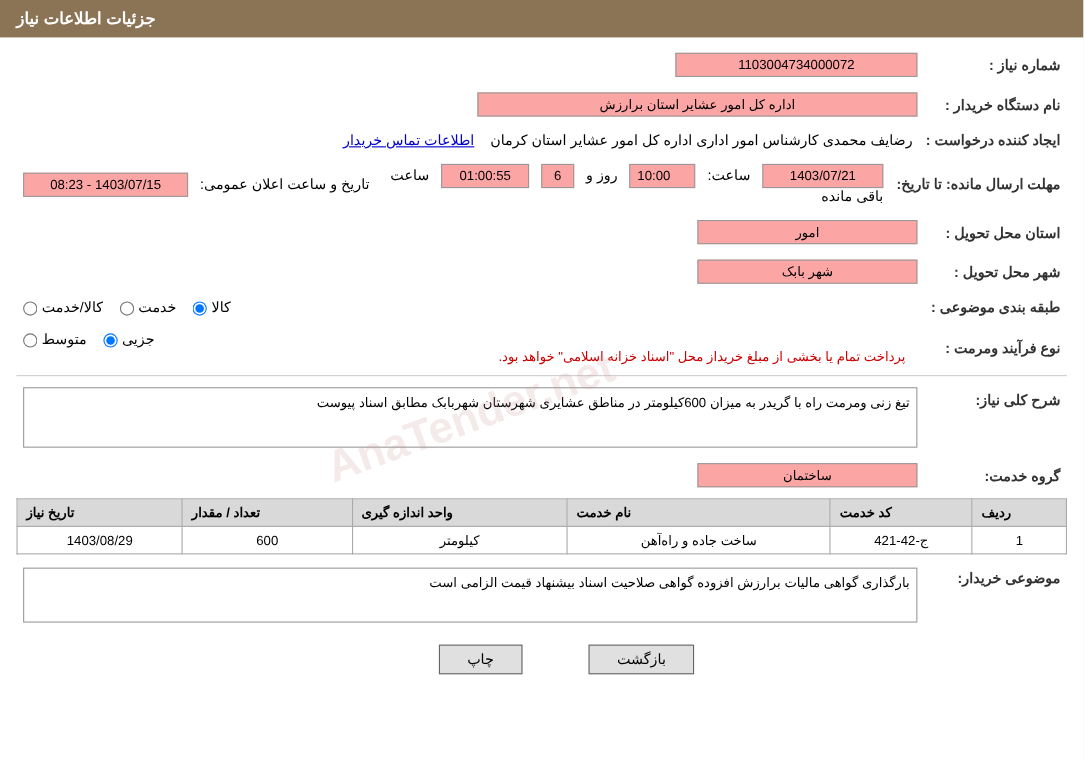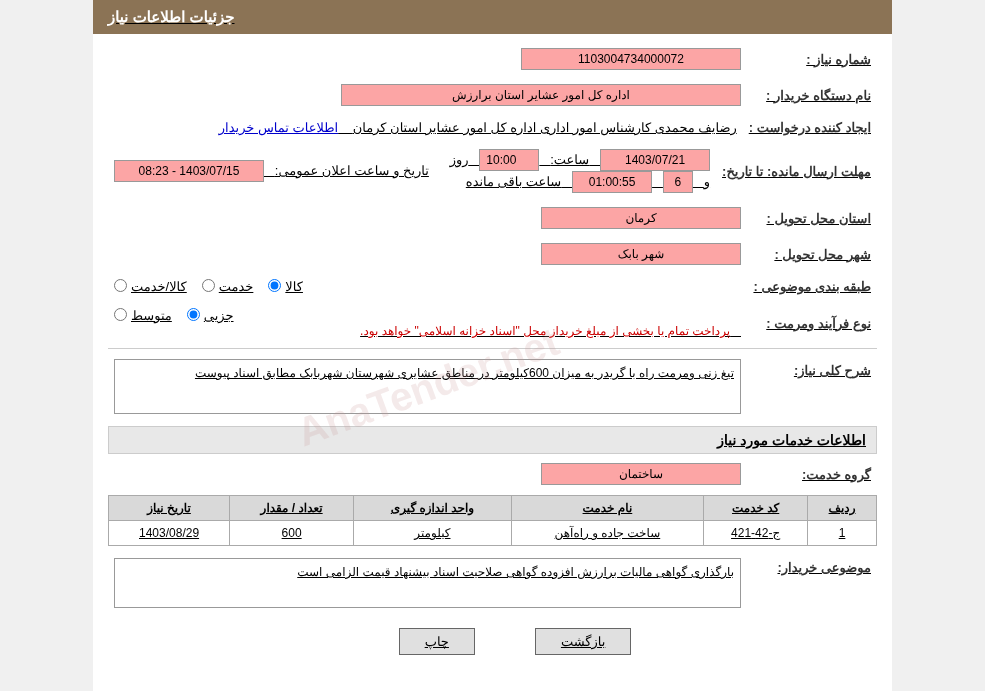--- a/index.html
+++ b/index.html
@@ -3,25 +3,24 @@
   <meta charset="utf-8">
   <style>
     * { box-sizing: border-box; margin: 0; padding: 0; }
     body {
       font-family: Tahoma, Arial, sans-serif;
       font-size: 13px;
       background: #f0f0f0;
       direction: rtl;
     }
     .page-wrapper {
-      width: 799px;
+      width: 985px;
       min-height: 691px;
       background: #fff;
       margin: 0 auto;
-      text-decoration: underline;
     }
     .header-bar {
       background: #8B7355;
       color: #fff;
       text-align: left;
       padding: 8px 15px;
       font-size: 15px;
       font-weight: bold;
     }
     .content {
@@ -60,42 +59,42 @@
       cursor: pointer;
     }
     .radio-group {
       display: flex;
       gap: 15px;
       flex-direction: row-reverse;
       align-items: center;
     }
     .radio-item {
       display: flex;
-      align-items: flex-start;
+      align-items: flex-end;
       gap: 4px;
     }
     .section-header {
       background: #e8e8e8;
       border: 1px solid #ccc;
       padding: 5px 10px;
       font-weight: bold;
       font-size: 14px;
       margin: 8px 0 5px 0;
       text-align: right;
     }
     .services-table {
       width: 100%;
       border-collapse: collapse;
       margin-bottom: 8px;
     }
     .services-table th {
       background: #d9d9d9;
       border: 1px solid #aaa;
       padding: 5px 8px;
-      text-align: center;
+      text-align: left;
       font-size: 12px;
     }
     .services-table td {
       border: 1px solid #aaa;
       padding: 5px 8px;
       text-align: center;
       font-size: 12px;
     }
     .buttons-row {
       display: flex;
@@ -202,21 +201,21 @@
         </td>
       </tr>
     </tbody>
       </table>
 
     <table class="info-table">
       <tbody>
           <tr>
         <td class="label-cell">استان محل تحویل :</td>
         <td class="value-cell">
-          <span class="input-box" style="display:inline-block; width:200px; text-align:center;">کرمان</span>
+          <span class="input-box" style="display:inline-block; width:200px; text-align:center;">امور</span>
         </td>
       </tr>
     </tbody>
       </table>
 
     <table class="info-table">
       <tbody>
           <tr>
         <td class="label-cell">شهر محل تحویل :</td>
         <td class="value-cell">
@@ -281,21 +280,20 @@
         <td class="value-cell">
           <div style="border:1px solid #999; padding:6px; min-height:55px; background:#fff; text-align:right; font-size:12px; direction:rtl; position:relative;">
             <span style="position:absolute;top:50%;left:50%;transform:translate(-50%,-50%) rotate(-20deg);color:rgba(200,150,150,0.2);font-size:40px;font-weight:bold;white-space:nowrap;pointer-events:none;">AnaTender.net</span>
             <span>تیغ زنی ومرمت راه با گریدر به میزان 600کیلومتر در مناطق  عشایری شهرستان شهربابک  مطابق اسناد پیوست</span>
           </div>
         </td>
       </tr>
     </tbody>
       </table>
 
-    <div class="section-header">اطلاعات خدمات مورد نیاز</div>
 
     <table class="info-table">
       <tbody>
           <tr>
         <td class="label-cell">گروه خدمت:</td>
         <td class="value-cell">
           <span class="input-box" style="display:inline-block; width:200px; text-align:center;">ساختمان</span>
         </td>
       </tr>
     </tbody>

